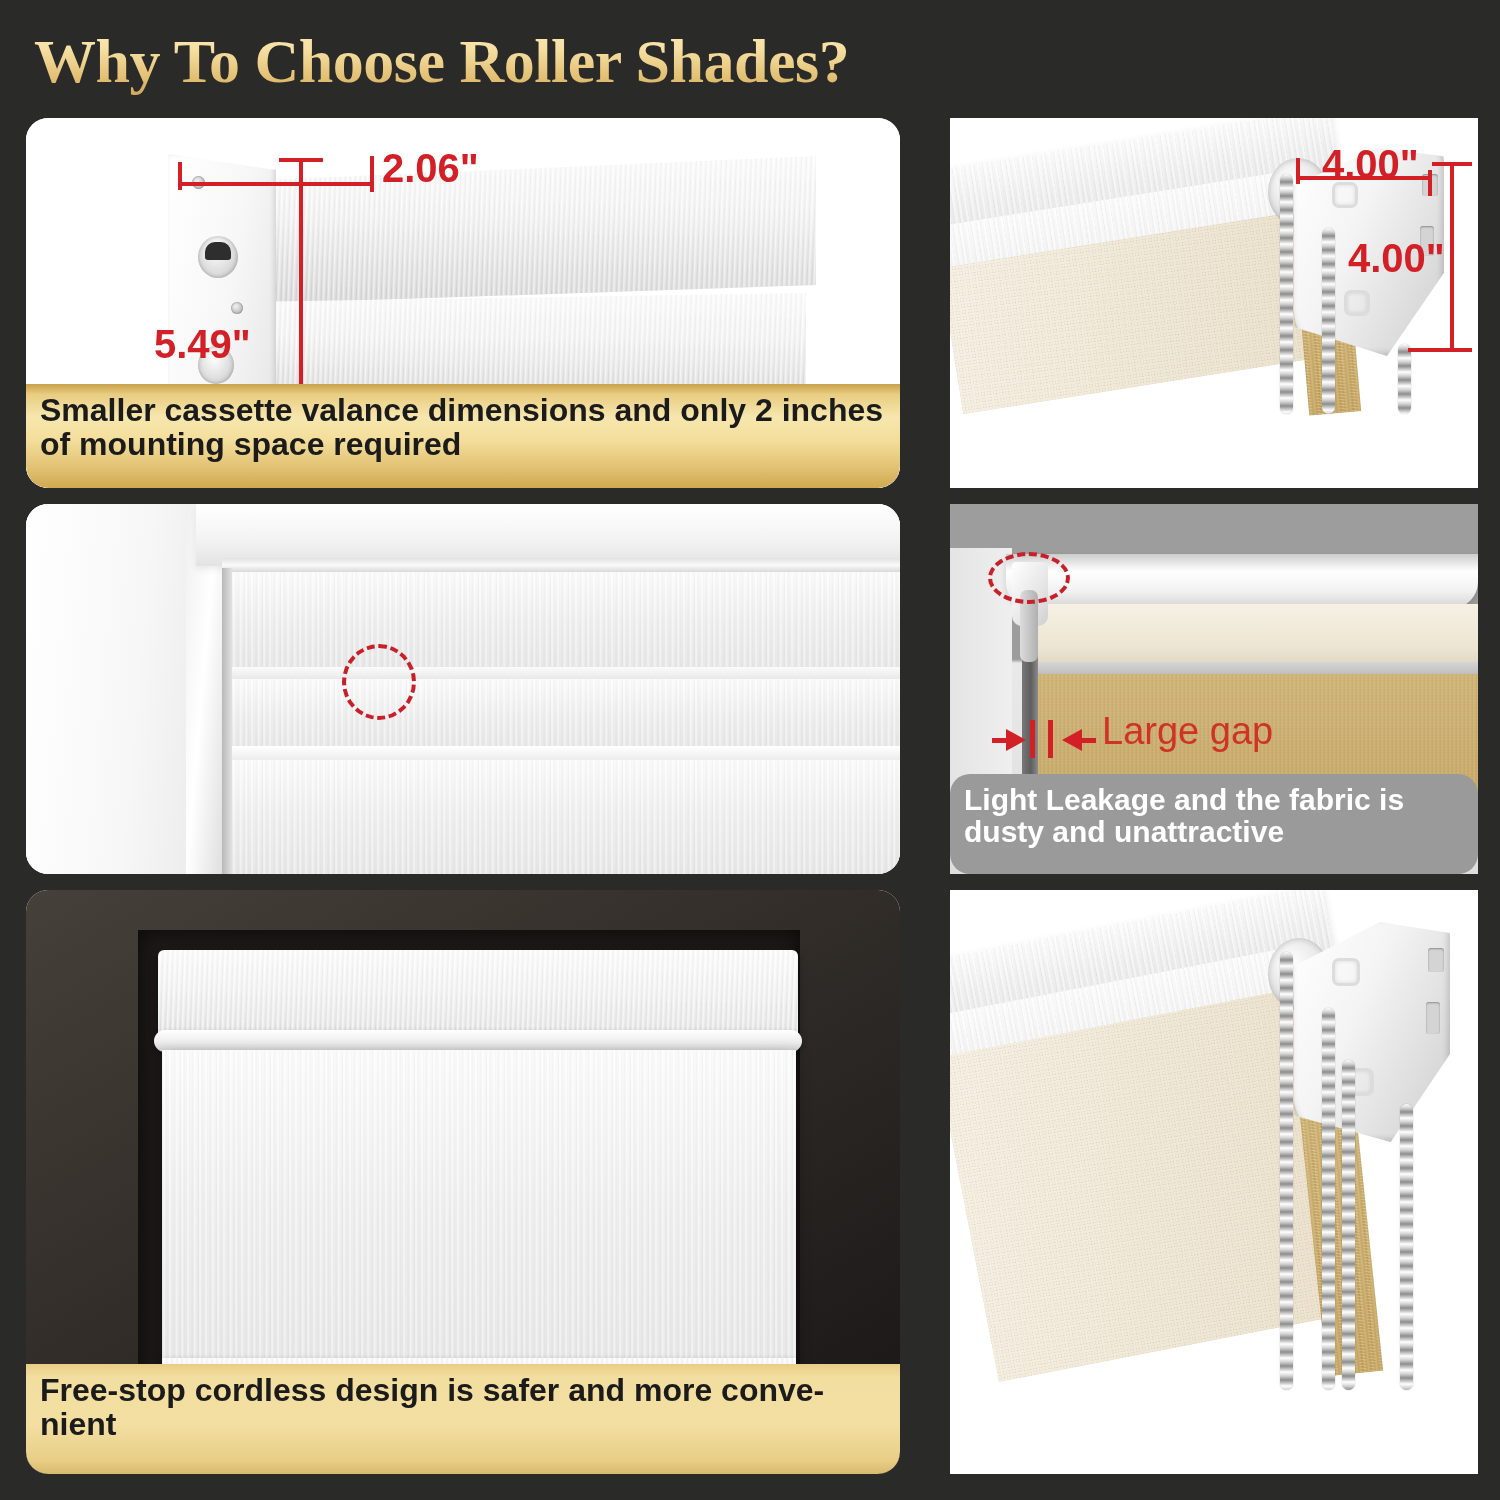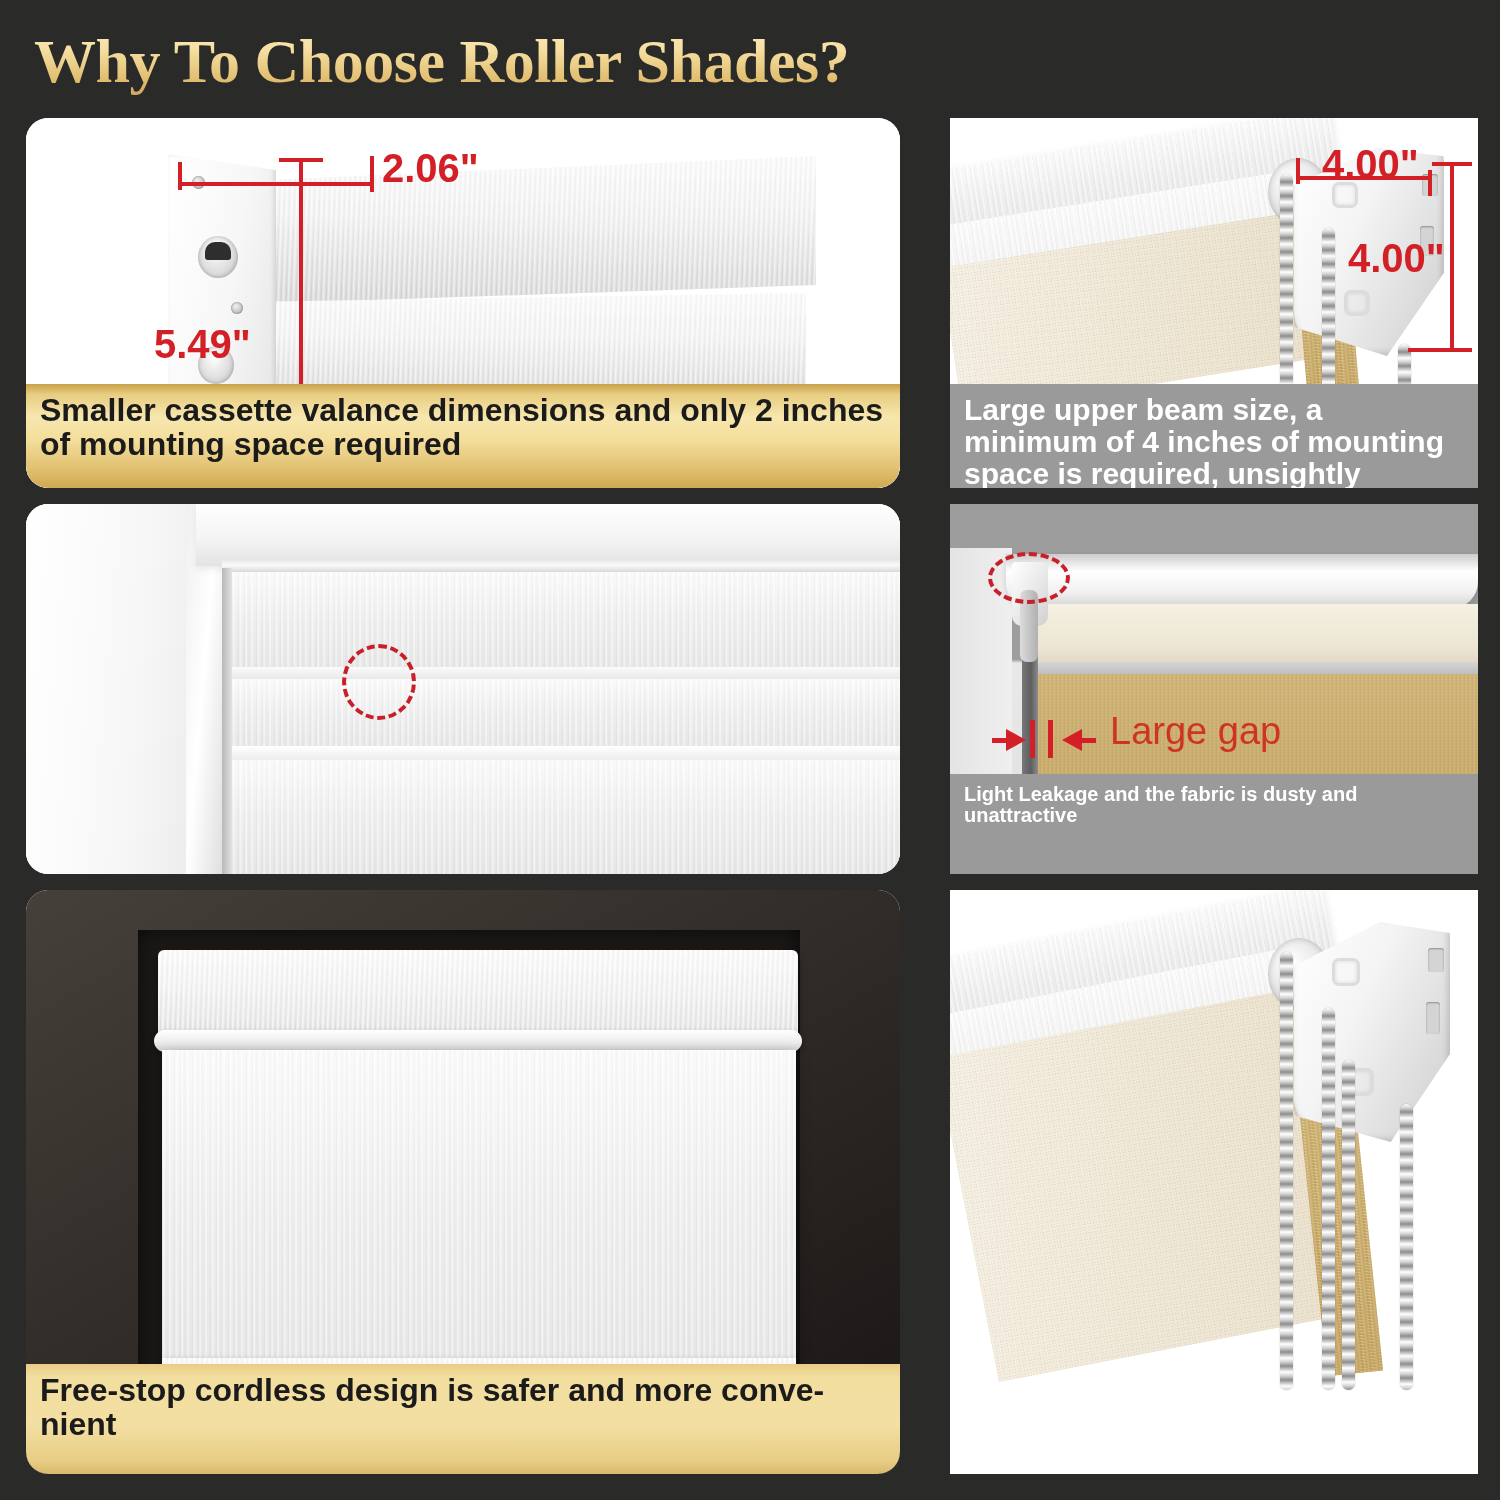--- a/index.html
+++ b/index.html
@@ -288,21 +288,20 @@
       <div class="dim-line" style="left:346px; top:40px; width:4px; height:26px;"></div>
       <div class="dim-line" style="left:478px; top:52px; width:4px; height:26px;"></div>
       <div class="dim-text" style="left:372px; top:24px; font-size:40px;">4.00"</div>
 
       <div class="dim-line" style="left:500px; top:44px; width:4px; height:190px;"></div>
       <div class="dim-line" style="left:482px; top:44px; width:40px; height:4px;"></div>
       <div class="dim-line" style="left:458px; top:230px; width:64px; height:4px;"></div>
       <div class="dim-text" style="left:398px; top:118px; font-size:40px;">4.00"</div>
     </div>
 
-    <div class="caption grey" style="height:104px; font-size:30px;">Large upper beam size, a minimum of 4 inches of mounting space is required, unsightly</div>
   </div>
 
   <div class="panel left" style="left:26px; top:504px; width:874px; height:370px;">
     <div class="photo">
       <div style="position:absolute;inset:0;background:linear-gradient(180deg,#fdfdfd,#f2f2f2);"></div>
 
       <div style="position:absolute;left:0;top:0;width:196px;height:100%;
                   background:linear-gradient(95deg,#ffffff 0%,#f7f7f7 55%,#e8e8e8 100%);
                   box-shadow: 4px 0 10px rgba(0,0,0,0.07);"></div>
       <div style="position:absolute;left:160px;top:0;width:40px;height:100%;
@@ -361,24 +360,24 @@
                   background:linear-gradient(90deg,#dcdcdc,#b0b0b0);border-radius:7px;"></div>
 
       <div class="dash-ellipse" style="left:38px; top:48px; width:82px; height:52px;"></div>
 
       <div class="arrow-r" style="left:56px; top:225px;"></div>
       <div class="arrow-stem" style="left:42px; top:234px; width:20px;"></div>
       <div class="gap-bar" style="left:80px; top:216px; height:38px;"></div>
       <div class="gap-bar" style="left:98px; top:216px; height:38px;"></div>
       <div class="arrow-l" style="left:112px; top:225px;"></div>
       <div class="arrow-stem" style="left:130px; top:234px; width:16px;"></div>
-      <div class="gap-text" style="left:160px; top:206px; font-size:38px;text-align:right;">Large gap</div>
-    </div>
-
-    <div class="caption grey" style="height:100px; font-size:20px;">Light Leakage and the fabric is dusty and unattractive</div>
+      <div class="gap-text" style="left:152px; top:206px; font-size:38px;text-align:right;">Large gap</div>
+    </div>
+
+    <div class="caption grey" style="height:100px; font-size:30px;border-radius:20px;">Light Leakage and the fabric is dusty and unattractive</div>
   </div>
 
   <div class="panel left" style="left:26px; top:890px; width:874px; height:584px;">
     <div class="photo">
       <div class="room-dark"></div>
 
       <div class="win-frame" style="left:112px; top:40px; width:662px; height:474px;"></div>
 
       <div class="win-glass" style="left:146px; top:74px; width:594px; height:424px;">
         <div class="tree" style="left:18px;  top:214px; width:128px; height:200px;"></div>

